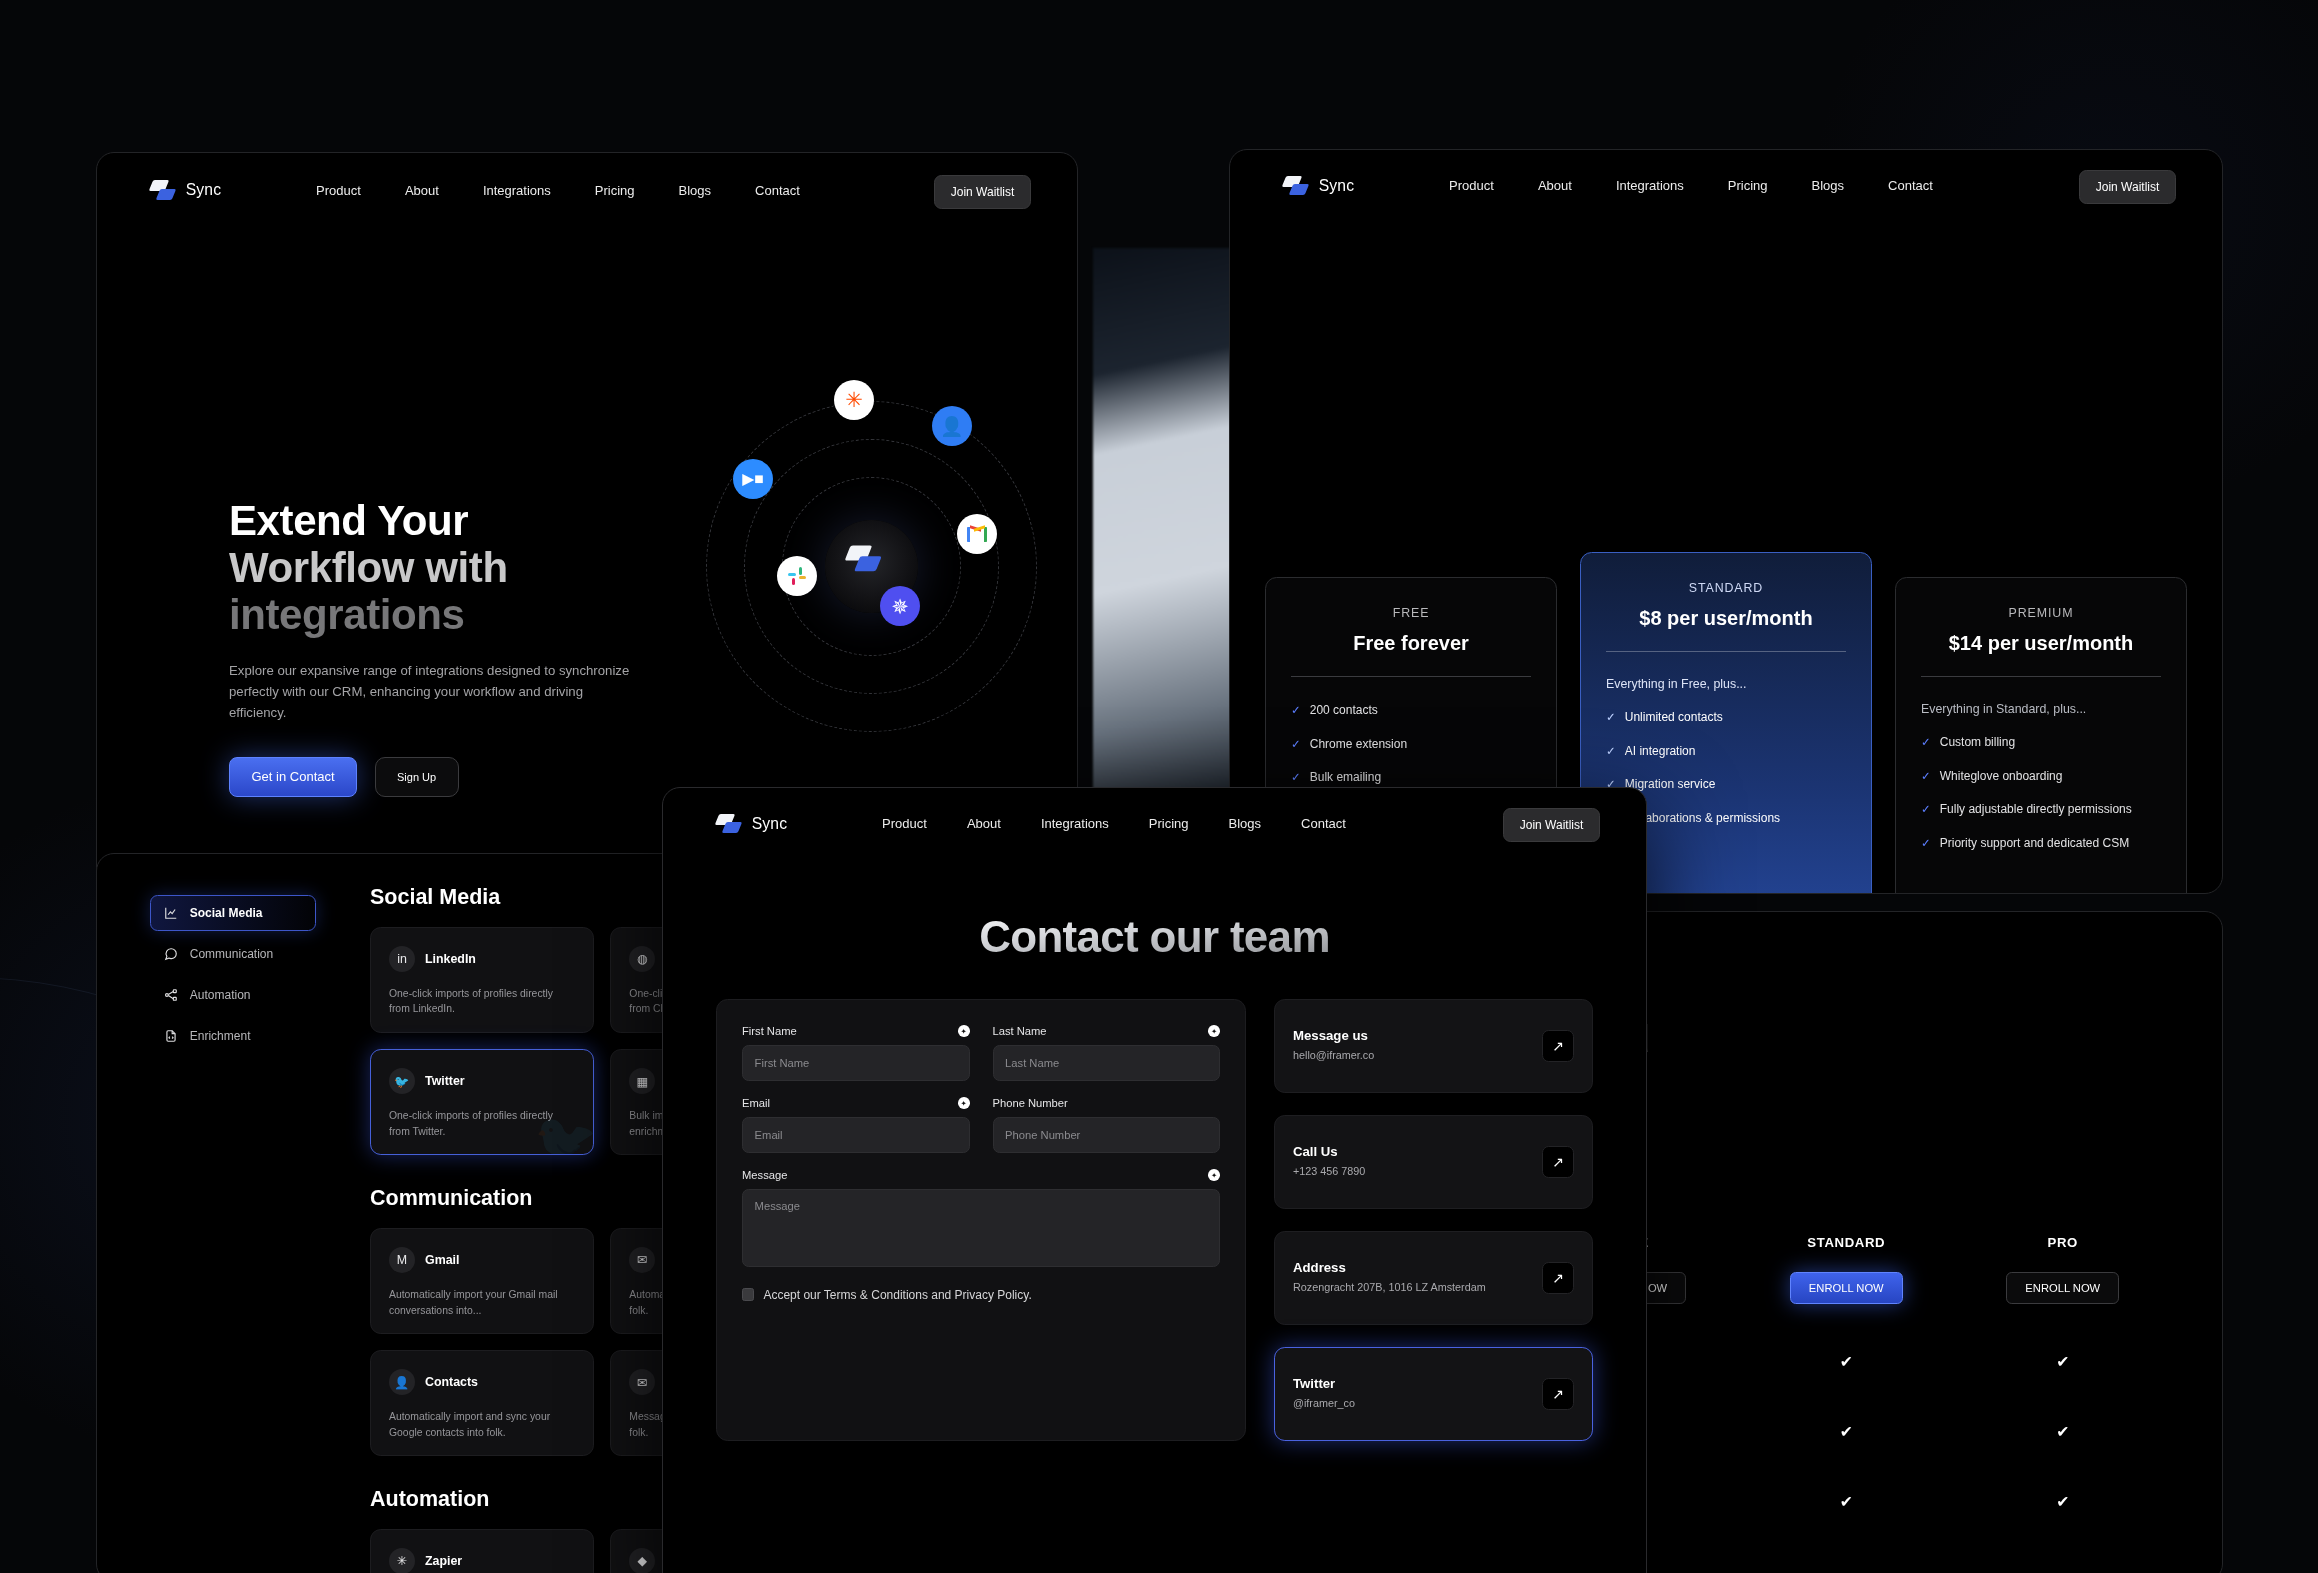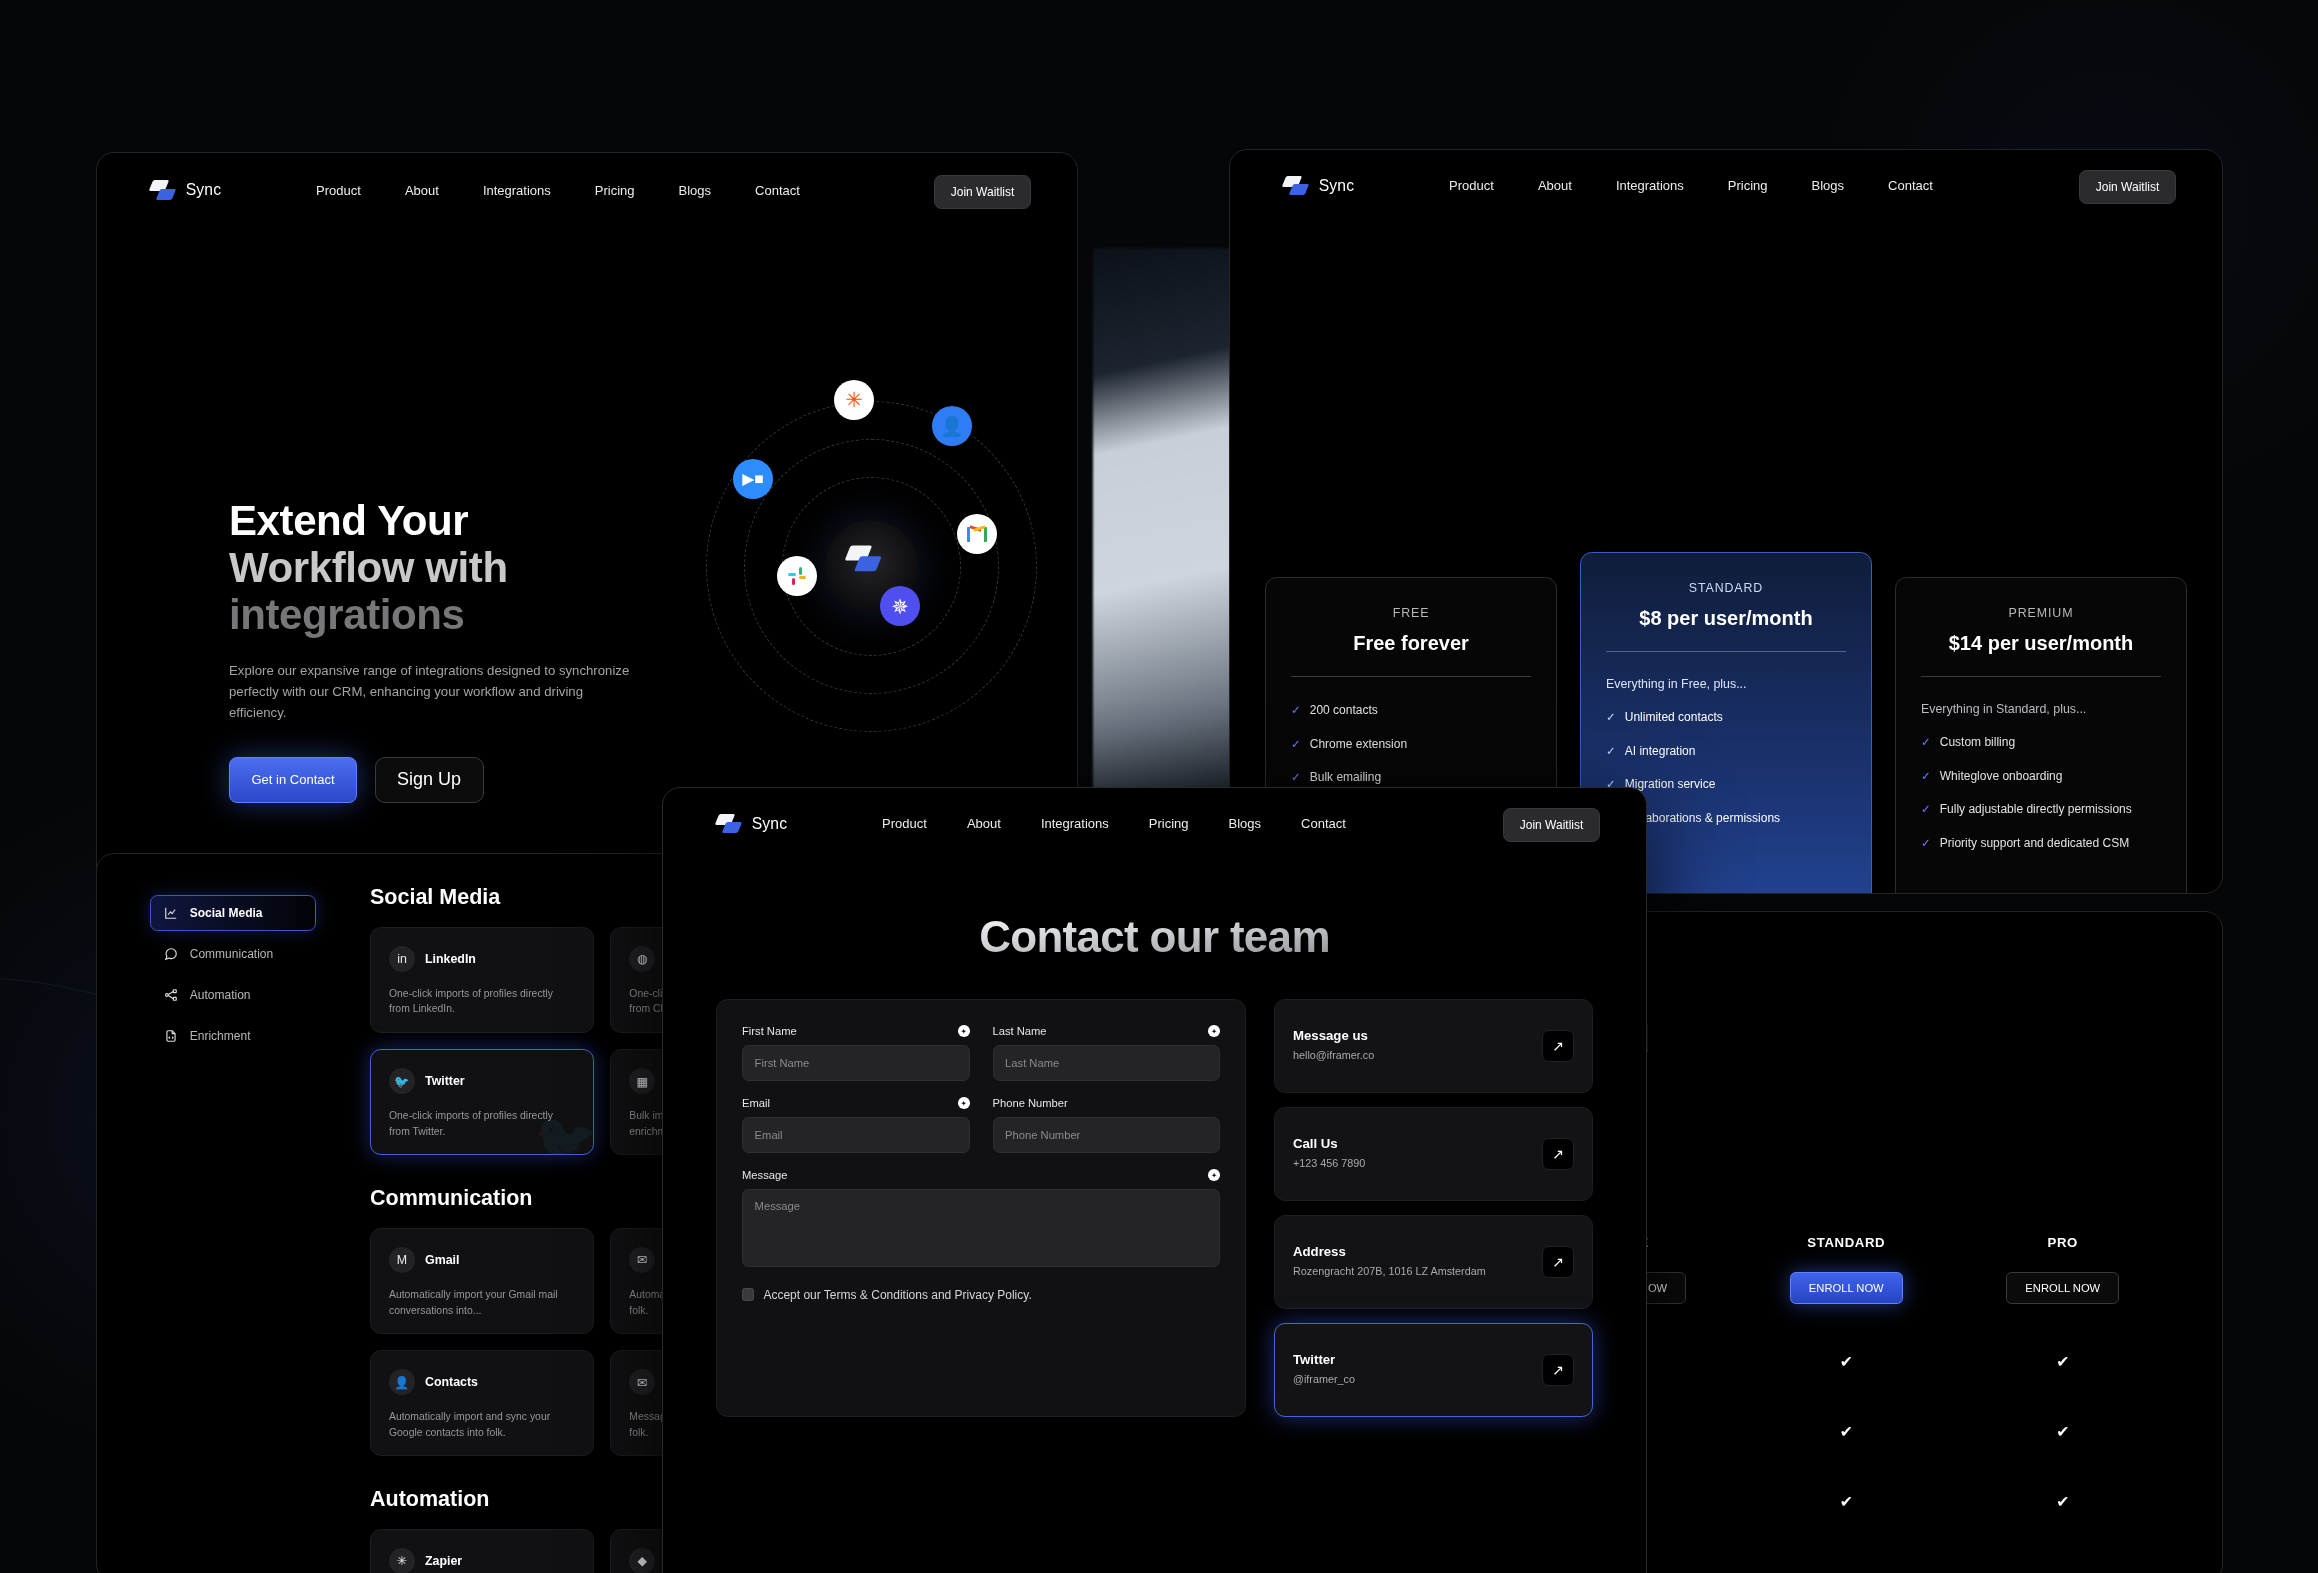--- a/index.html
+++ b/index.html
@@ -66,21 +66,21 @@
   .hero-sub { margin-top: 21.5px; font-size: 13.2px; line-height: 1.62; color: #a3a3a6; width: 406px; }
   .hero-btns { margin-top: 33px; display: flex; gap: 17.4px; }
   .btn-primary {
     background: linear-gradient(180deg,#4a6ff0,#2b47c9);
     border: 0.8px solid #5e82ff; color: #fff; border-radius: 8px;
     padding: 11.6px 21.5px; font-size: 13px; cursor: pointer;
     box-shadow: 0 0 28px rgba(70,110,240,.45);
   }
   .btn-ghost {
     background: #0c0c0d; border: 0.8px solid #3b3b3e; color: #fff;
-    border-radius: 10px; padding: 11.6px 21.5px; font-size: 18px; cursor: pointer;
+    border-radius: 10px; padding: 11.6px 21.5px; font-size: 11px; cursor: pointer;
   }
 
   
   .orbit { position: absolute; left: 609px; top: 248px; width: 331px; height: 331px; }
   .ring { position: absolute; border-radius: 50%; border: 1.3px dashed rgba(160,165,180,.33); }
   .ring.r1 { inset: 0; }
   .ring.r2 { inset: 38px; }
   .ring.r3 { inset: 76px; }
   .orbit-core {
     position: absolute; left: 119px; top: 119px; width: 93px; height: 93px;
@@ -239,21 +239,21 @@
                 font-family: "Liberation Sans", sans-serif; }
   .f-textarea::placeholder { color: #8b8b8f; }
   .f-terms { display: flex; align-items: center; gap: 9px; margin-top: 18px; }
   .f-check { width: 12.4px; height: 12.4px; border-radius: 2.5px; background: #3a3a3d;
              border: 0.8px solid #4a4a4e; cursor: pointer; }
   .f-terms-t { font-size: 12px; color: #d6d6d8; }
   .f-submit { margin-top: 20px; width: 100%; background: #4a6ae8; border: none; color: #fff;
               border-radius: 6.6px; height: 41px; font-size: 12.4px; cursor: pointer;
               font-family: "Liberation Sans", sans-serif; }
 
-  .info-col { flex: 1; display: flex; flex-direction: column; gap: 14px; }
+  .info-col { flex: 1; display: flex; flex-direction: column; gap: 22px; }
   .info-card { background: #131315; border: 0.8px solid #1e1e21; border-radius: 10.8px;
                padding: 19px 18px; display: flex; align-items: center;
                justify-content: space-between; min-height: 94px; }
   .info-card.hl { border-color: #4a62e0; box-shadow: 0 0 23px rgba(60,90,225,.5); }
   .info-title { font-size: 13.2px; font-weight: 700; color: #fff; }
   .info-val { font-size: 10.8px; color: #a9a9ad; margin-top: 5px; line-height: 1.45; }
   .info-arrow { width: 32px; height: 32px; border-radius: 6.6px; background: #000;
                 border: 0.8px solid #232326; display: flex; align-items: center;
                 justify-content: center; font-size: 14px; color: #fff; flex: 0 0 auto; cursor: pointer; }
 </style>

